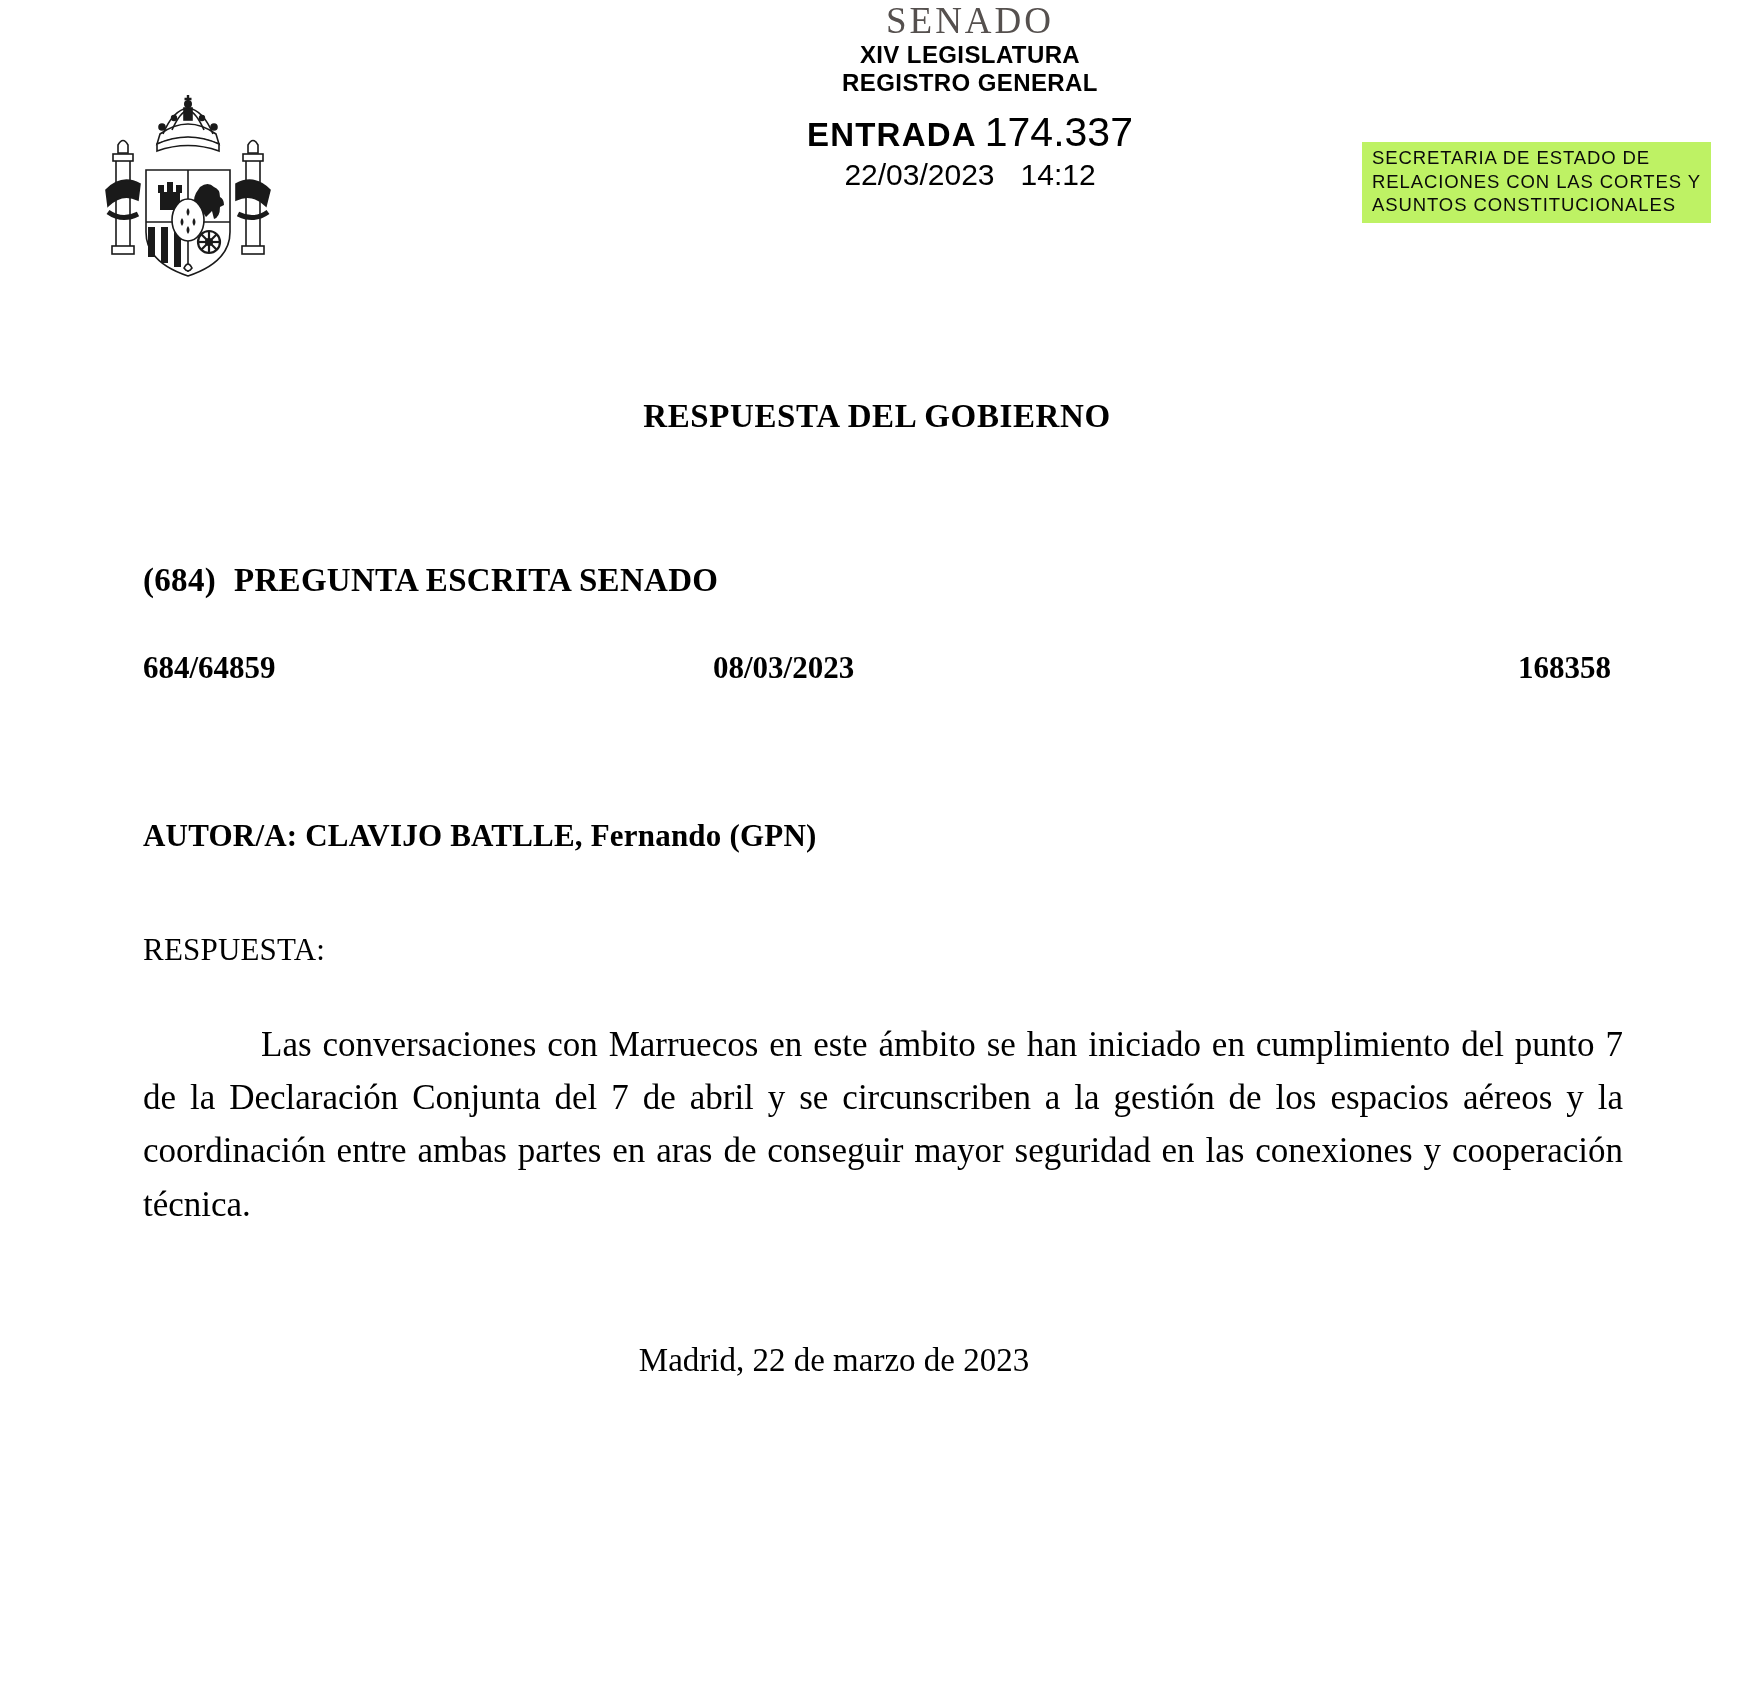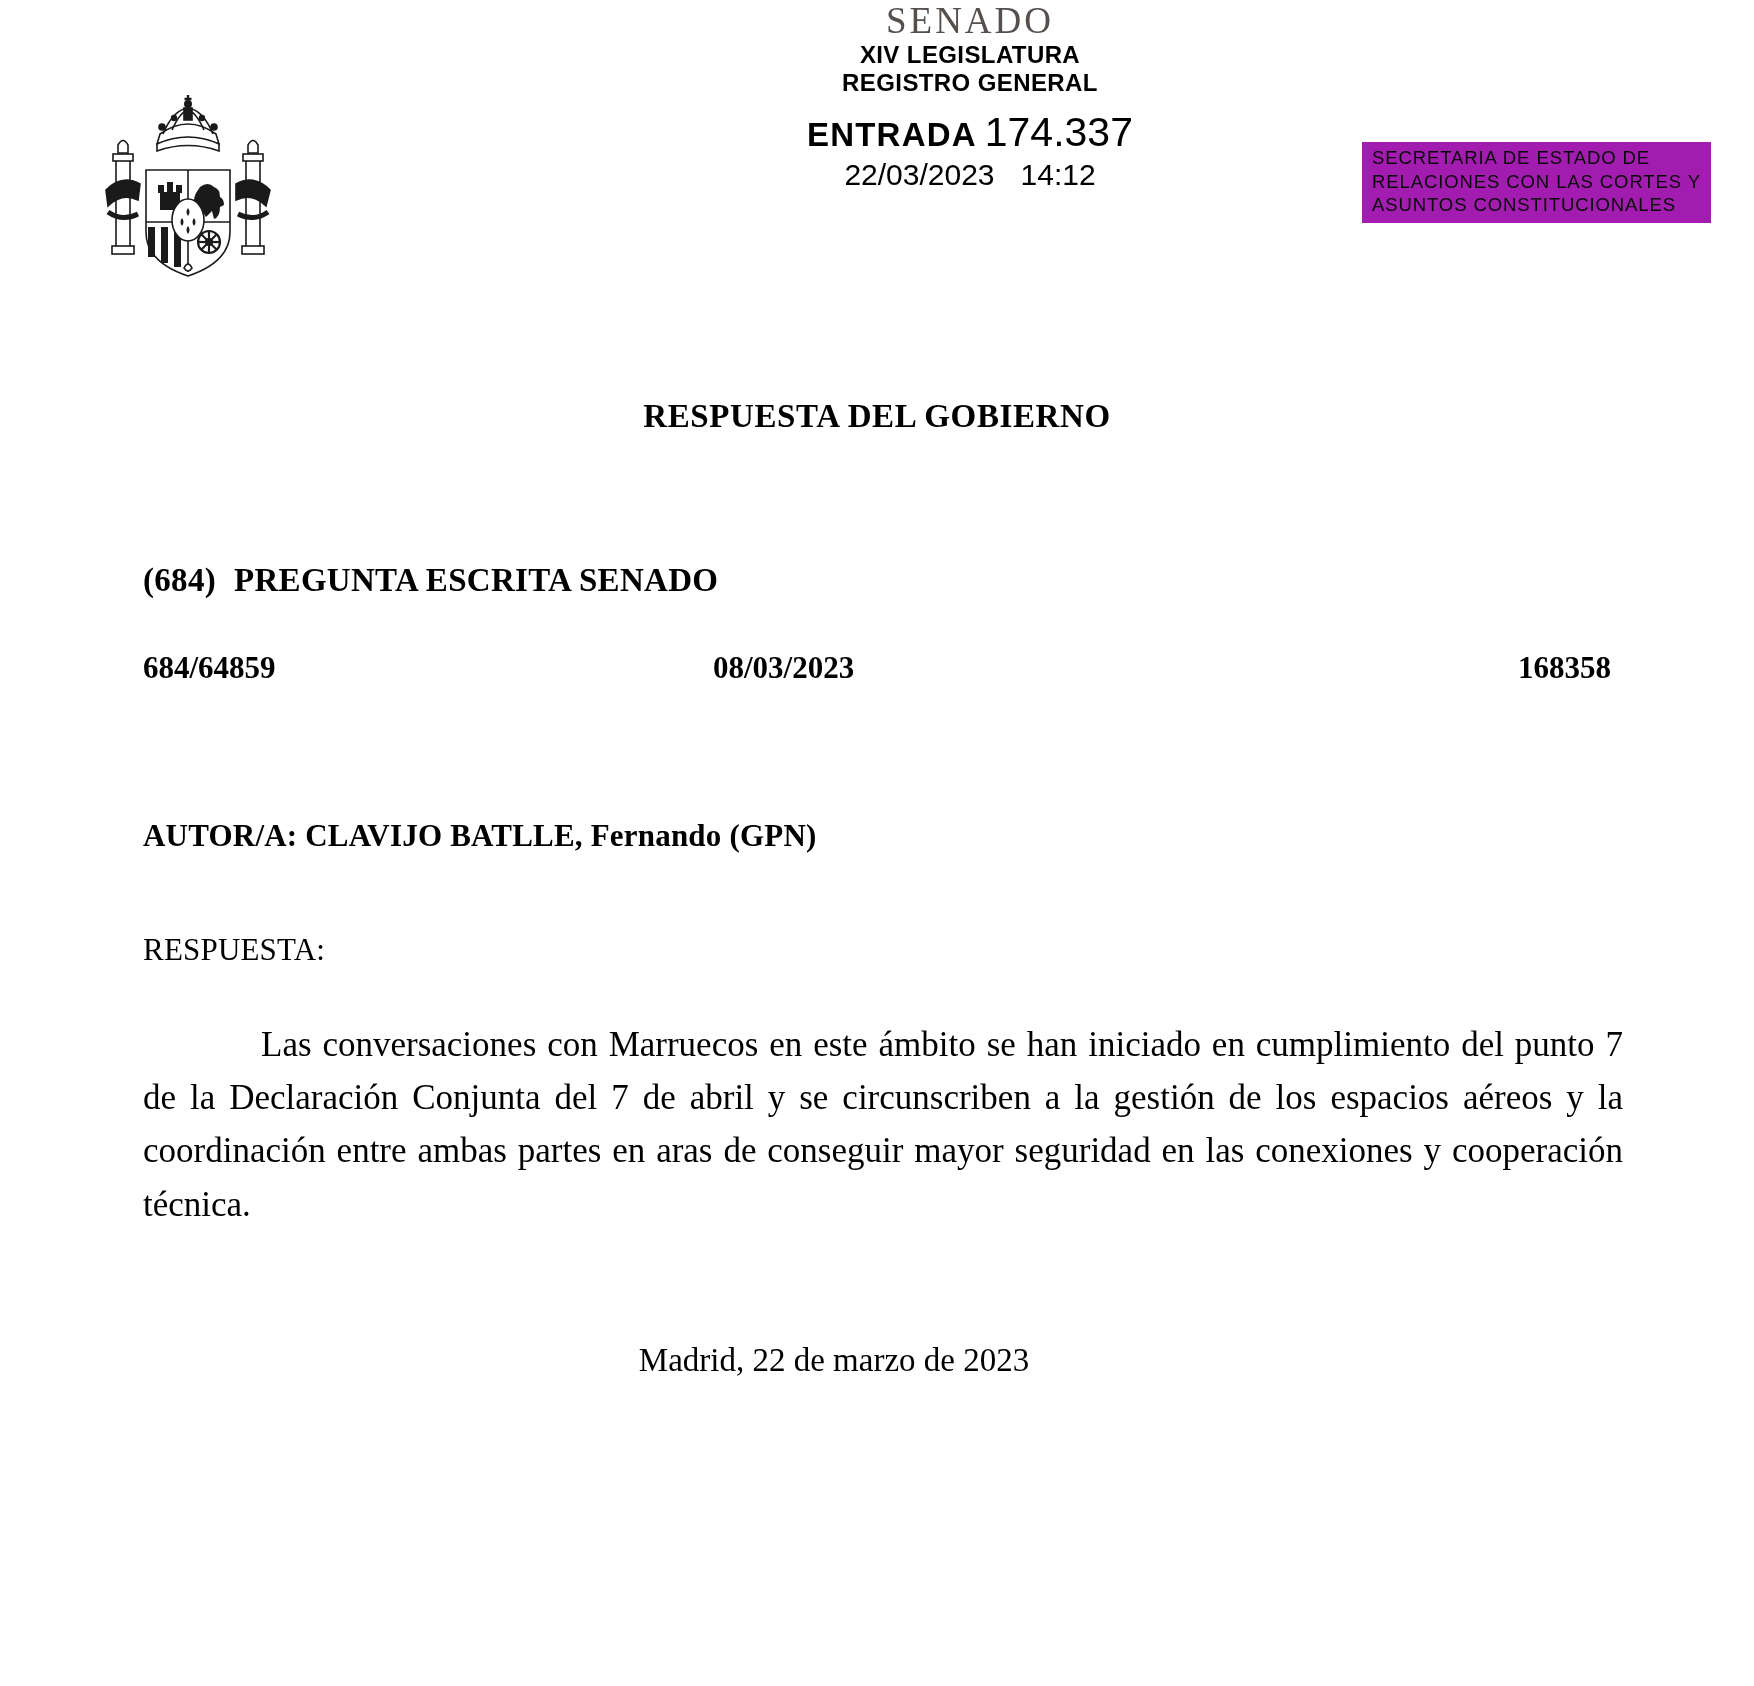--- a/index.html
+++ b/index.html
@@ -89,21 +89,21 @@
   .stamp-date, .stamp-time {
     font-size: 30px;
     font-weight: normal;
     letter-spacing: 0px;
   }
 
   .secretaria-box {
     position: absolute;
     left: 1362px;
     top: 142px;
-    background: #a21caf;
+    background: #bef264;
     padding: 4px 10px 6px 10px;
     font-family: "Liberation Sans", "DejaVu Sans", sans-serif;
     font-size: 18.5px;
     line-height: 1.28;
     letter-spacing: 0.9px;
     color: #0a0a0a;
     white-space: nowrap;
   }
 
   

